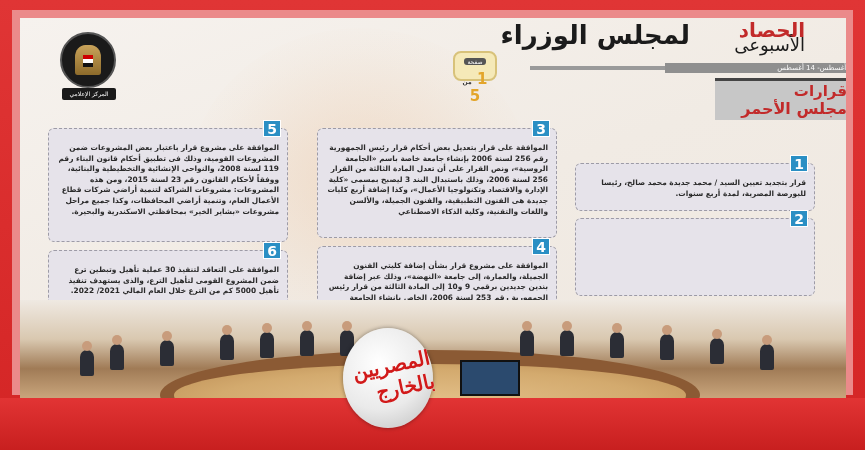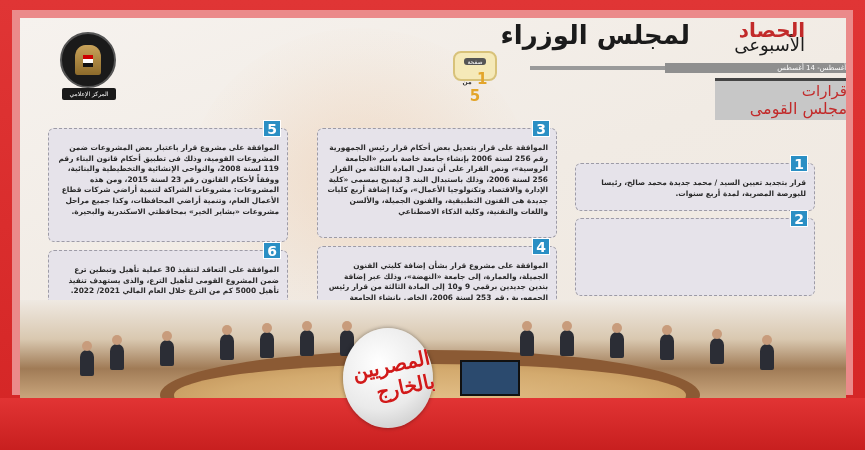--- a/index.html
+++ b/index.html
@@ -16,21 +16,21 @@
   .title-main{position:absolute;right:170px;top:2px;font-size:26px;font-weight:bold;color:#1b1b1b;font-family:"DejaVu Sans",sans-serif;direction:rtl;letter-spacing:-1px}
   .title-side{position:absolute;right:55px;top:0;color:#c22a2a;font-size:20px;font-weight:bold;direction:rtl}
   .title-sub{position:absolute;right:55px;top:16px;color:#1b1b1b;font-size:18px;font-weight:normal;direction:rtl}
   .date-bar{position:absolute;left:645px;top:45px;width:192px;height:10px;background:#8f8f8f;color:#fff;font-size:7px;direction:rtl;text-align:right;padding-right:4px;line-height:10px}
   .date-bar-line{position:absolute;left:510px;top:48px;width:135px;height:4px;background:#9a9a9a}
   .page-badge{position:absolute;left:433px;top:33px;width:44px;height:30px;border-radius:8px;background:#f5e9b8;border:2px solid #d8c27a;text-align:center}
   .page-badge .lbl{font-size:6px;background:#555;color:#fff;border-radius:3px;padding:0 3px;position:relative;top:-4px}
   .page-badge .num{font-size:15px;font-weight:bold;color:#e3a52a;line-height:14px;direction:rtl}
   .page-badge .num small{font-size:6px;color:#333}
   .section-box{position:absolute;left:695px;top:60px;width:140px;height:42px;background:#c7c7c7;border-top:3px solid #444;text-align:right;padding:2px 8px}
-  .section-box .l1,.section-box .l2{color:#c22a2a;font-weight:normal;direction:rtl;line-height:17px}
+  .section-box .l1,.section-box .l2{color:#c22a2a;font-weight:bold;direction:rtl;line-height:17px}
   .section-box .l1{font-size:15px}
   .section-box .l2{font-size:16px}
   .card{position:absolute;background:#e6e3ea;border:1.5px dashed #9d9ba6;border-radius:6px;padding:14px 8px 6px 8px;direction:rtl;text-align:right;font-size:7.4px;line-height:10.6px;color:#2a2a2a;font-weight:bold}
   .card .num{position:absolute;top:-9px;right:6px;width:18px;height:17px;background:#2a8fc4;color:#fff;font-size:14px;font-weight:bold;text-align:center;line-height:17px;border:1px solid #fff}
   .photo{position:absolute;left:20px;top:300px;width:826px;height:98px;overflow:hidden;background:linear-gradient(180deg,#efe9e2 0%,#d9c8b0 40%,#a07b56 70%,#c9a57c 100%)}
   .table-ring{position:absolute;left:140px;top:50px;width:540px;height:90px;border:14px solid #8b5a34;border-radius:50%;border-bottom:none;background:radial-gradient(ellipse at center,#e4c089 0%,#d3aa6e 60%,#b98a52 100%)}
   .person{position:absolute;width:14px;height:26px;border-radius:7px 7px 2px 2px;background:#2b2d35}
   .person:before{content:"";position:absolute;left:2px;top:-9px;width:10px;height:10px;border-radius:50%;background:#c89c7c}
   .screen{position:absolute;left:440px;top:60px;width:60px;height:36px;background:#2b4a6e;border:2px solid #111}
   .globe{position:absolute;left:343px;top:328px;width:90px;height:100px;border-radius:50%;background:radial-gradient(circle at 40% 35%,#ffffff 0%,#eaeaea 55%,#bdbdbd 100%);box-shadow:0 0 4px rgba(0,0,0,.4);display:flex;align-items:center;justify-content:center}
@@ -64,21 +64,21 @@
     <span class="lbl">صفحة</span>
     <div class="num">
       <span>1</span>
       <small>من</small>
       <span>5</span>
     </div>
   </div>
 
   <div class="section-box">
     <div class="l1">قرارات</div>
-    <div class="l2">مجلس القومى</div>
+    <div class="l2">مجلس الأحمر</div>
   </div>
 
   <div class="card" style="left:555px;top:145px;width:240px;height:48px">
     <div class="num">1</div>
     <div>قرار بتجديد تعيين السيد / محمد جديدة محمد صالح، رئيسا للبورصة المصرية، لمدة أربع سنوات.</div>
   </div>
 
   <div class="card" style="left:555px;top:200px;width:240px;height:78px">
     <div class="num">2</div>
   </div>

